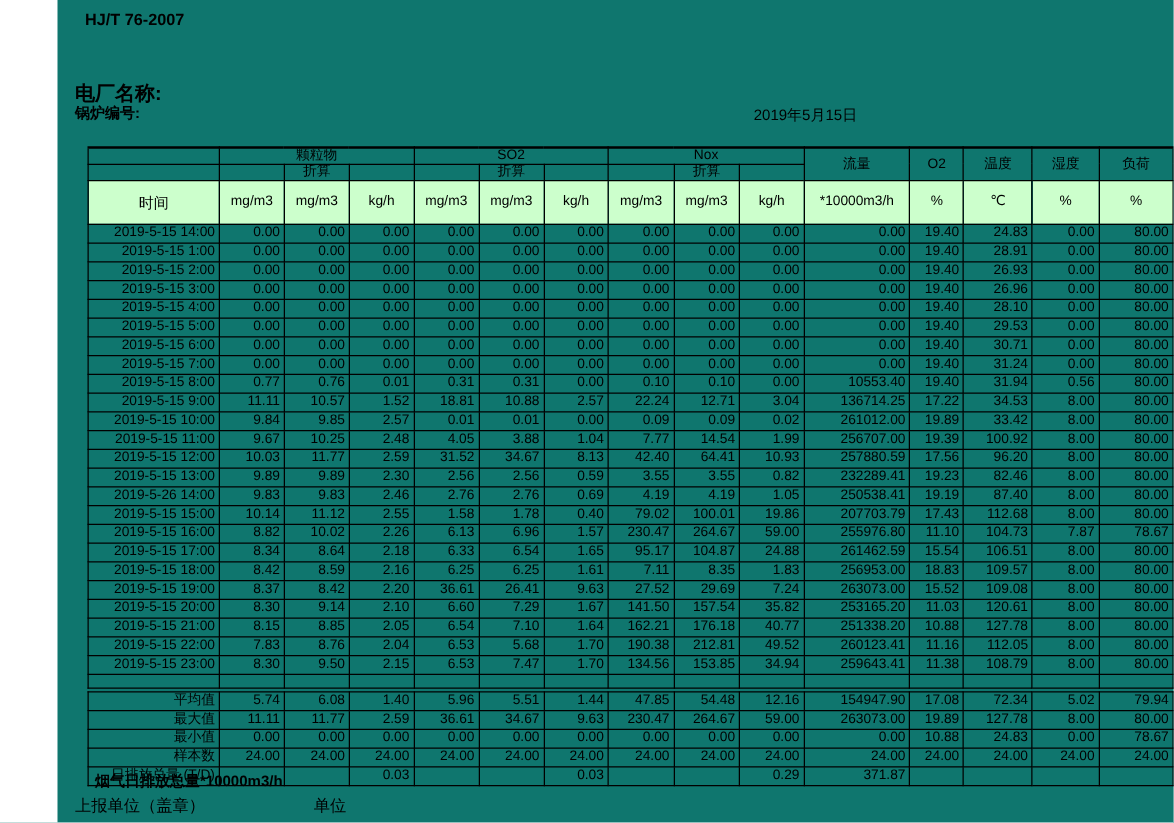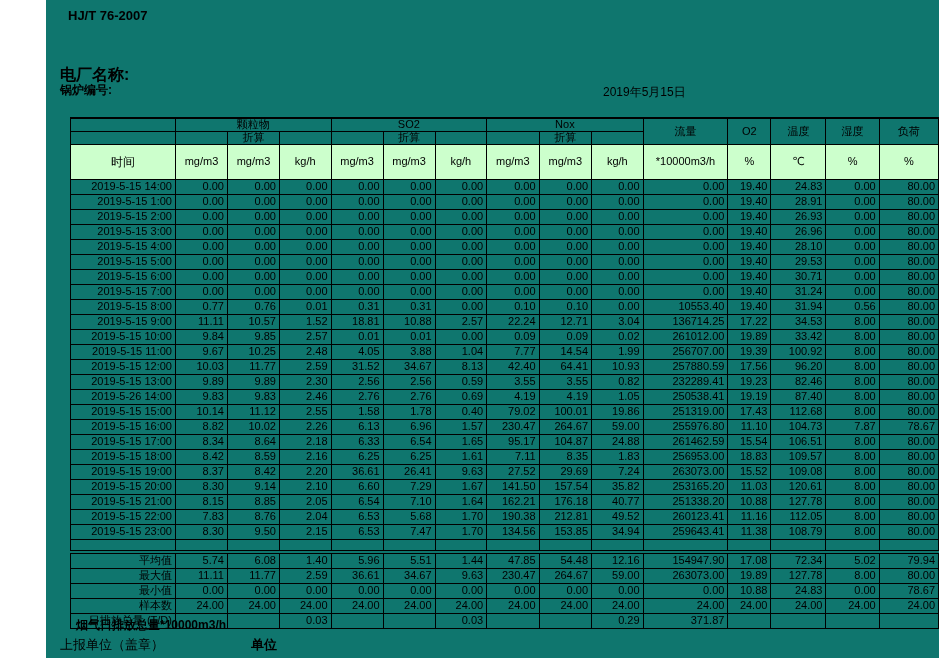--- a/index.html
+++ b/index.html
@@ -20,21 +20,21 @@
   .unit-row th { height: 35px; background: var(--green, #ccffcc); }
   .unit-row .time-h { font-size: 12px; }
   .drow td { height: 15px; text-align: right; }
   .time { text-align: right; padding-right: 5px; }
   .blank-row td { height: 11px; }
   .gap-row td { border: none; height: 3px; }
   .slabel { text-align: right; padding-right: 4px; }
   .slabel-left { text-align: left; padding-left: 2px; }
   .foot1 { position: absolute; left: 30px;  top: 617px; font-weight: bold; font-size: 12px; }
   .foot2 { position: absolute; left: 14px;  top: 636px; font-weight: normal; font-size: 13px; }
-  .foot3 { position: absolute; left: 205px; top: 636px; font-weight: bold; font-size: 13px; text-align: right; }
+  .foot3 { position: absolute; left: 205px; top: 636px; font-weight: normal; font-size: 13px; text-align: right; }
 </style>
 </head>
 <body>
 
 <div class="page">
   <div class="std">HJ/T  76-2007</div>
   <div class="plant">电厂名称:</div>
   <div class="boiler">锅炉编号:</div>
   <div class="date">2019年5月15日</div>
 
@@ -358,21 +358,21 @@
           <td class="time">2019-5-15 15:00</td>
           <td class="num">10.14</td>
           <td class="num">11.12</td>
           <td class="num">2.55</td>
           <td class="num">1.58</td>
           <td class="num">1.78</td>
           <td class="num">0.40</td>
           <td class="num">79.02</td>
           <td class="num">100.01</td>
           <td class="num">19.86</td>
-          <td class="num">251319.00</td>
+          <td class="num">207703.79</td>
           <td class="num">17.43</td>
           <td class="num">112.68</td>
           <td class="num">8.00</td>
           <td class="num">80.00</td>
         </tr>
         <tr class="drow">
           <td class="time">2019-5-15 16:00</td>
           <td class="num">8.82</td>
           <td class="num">10.02</td>
           <td class="num">2.26</td>

